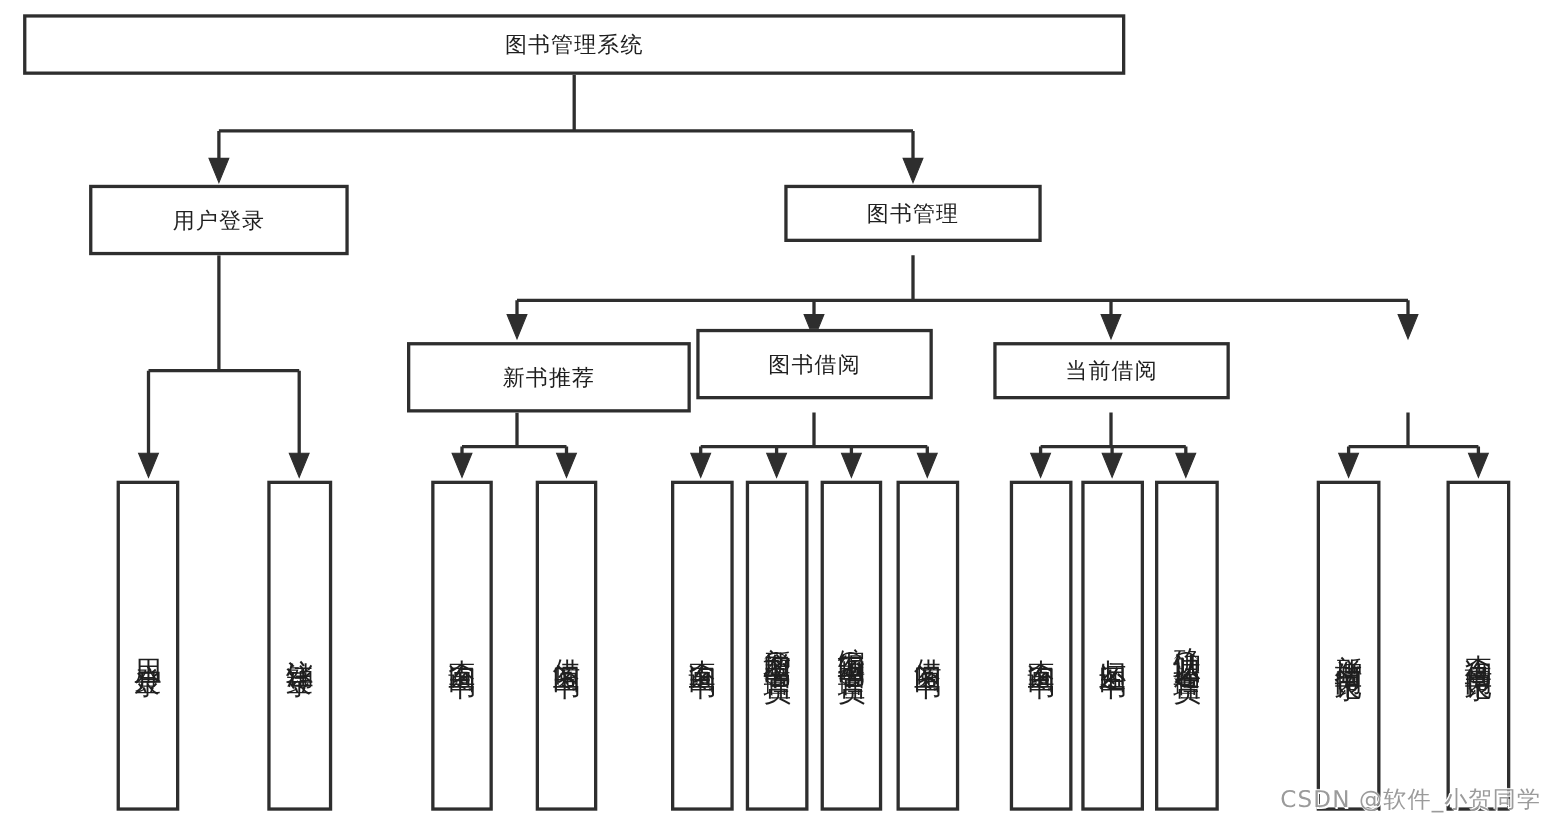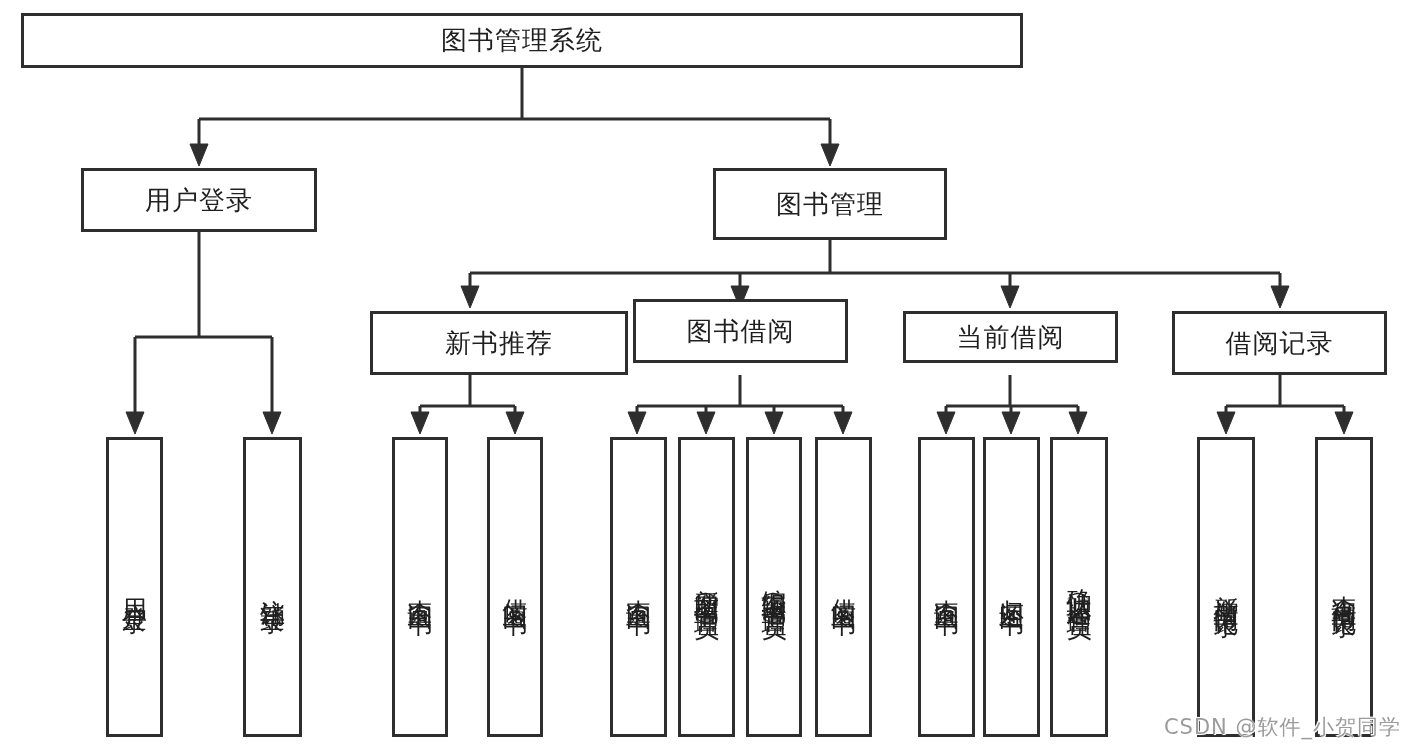--- a/index.html
+++ b/index.html
@@ -9,21 +9,21 @@
     color:#1f1f1f;
   }
   .stage{position:absolute;left:0;top:0;width:1405px;height:747px;}
   svg.wires{position:absolute;left:0;top:0;}
   .node{
     position:absolute;box-sizing:border-box;
     border:3px solid #2e2e2e;background:#fff;
     display:flex;align-items:center;justify-content:center;
     text-align:center;
   }
-  .h{font-size:26px;letter-spacing:1px;white-space:nowrap;}
+  .h{font-size:20px;letter-spacing:1px;white-space:nowrap;}
   .v{
     writing-mode:vertical-lr;
     font-size:25px;letter-spacing:4px;line-height:1;
     white-space:nowrap;
   }
   .watermark{
     position:absolute;right:4px;top:713px;
     font-size:21px;letter-spacing:1px;color:#9b9b9b;
     text-shadow:0 0 2px #fff,1px 1px 0 #fff,-1px -1px 0 #fff;
     z-index:5;white-space:nowrap;
@@ -62,26 +62,25 @@
       <polygon points="1002,412 1020,412 1011,434"></polygon>
       <polygon points="1069,412 1087,412 1078,434"></polygon>
       <polygon points="1217,412 1235,412 1226,434"></polygon>
       <polygon points="1335,412 1353,412 1344,434"></polygon>
     </g>
   </svg>
 
   <div class="node h" style="left:21px;top:13px;width:1002px;height:55px">图书管理系统</div>
 
   <div class="node h" style="left:81px;top:168px;width:236px;height:64px">用户登录</div>
-  <div class="node h" style="left:713px;top:168px;width:234px;height:72px">图书管理</div>
+  <div class="node h" style="left:713px;top:168px;width:234px;height:52px">图书管理</div>
 
   <div class="node h" style="left:370px;top:311px;width:258px;height:64px">新书推荐</div>
   <div class="node h" style="left:633px;top:299px;width:215px;height:64px">图书借阅</div>
   <div class="node h" style="left:903px;top:311px;width:215px;height:52px">当前借阅</div>
-  <div class="node h" style="left:1172px;top:311px;width:215px;height:64px">借阅记录</div>
 
   <div class="node v" style="left:106px;top:437px;width:57px;height:300px">用户登录</div>
   <div class="node v" style="left:243px;top:437px;width:59px;height:300px">注销登录</div>
 
   <div class="node v" style="left:392px;top:437px;width:56px;height:300px">查询图书</div>
   <div class="node v" style="left:487px;top:437px;width:56px;height:300px">借阅图书</div>
 
   <div class="node v" style="left:610px;top:437px;width:57px;height:300px">查询图书</div>
   <div class="node v" style="left:678px;top:437px;width:57px;height:300px">新增图书（管理员）</div>
   <div class="node v" style="left:746px;top:437px;width:56px;height:300px">编辑图书（管理员）</div>

